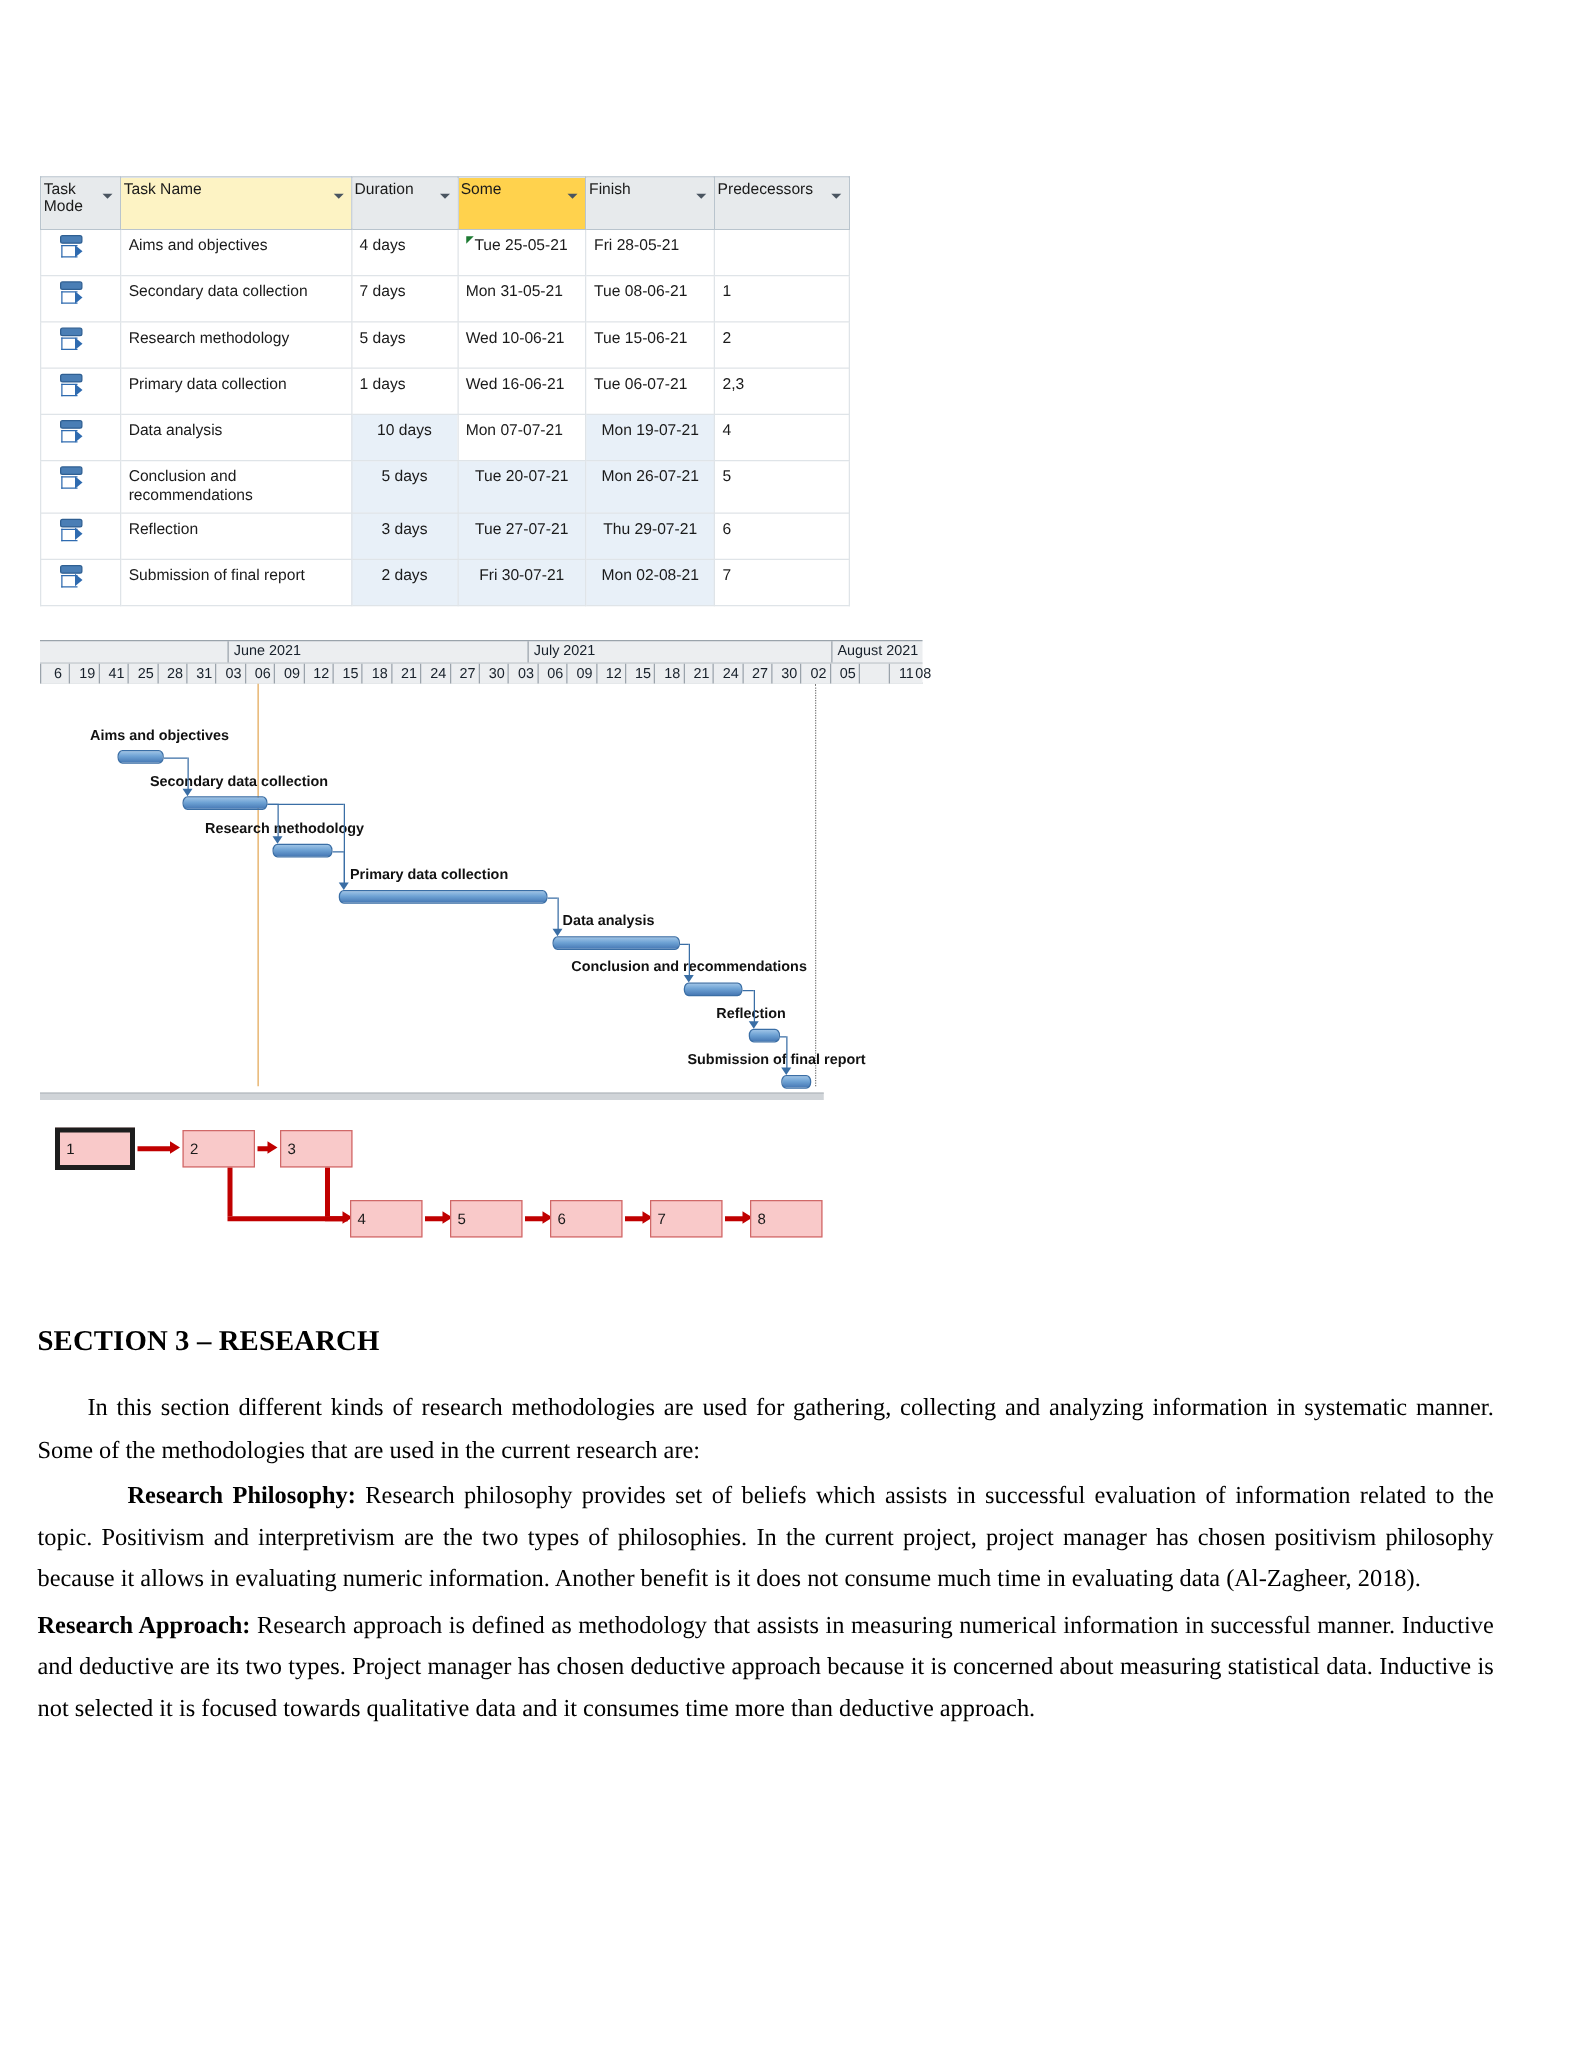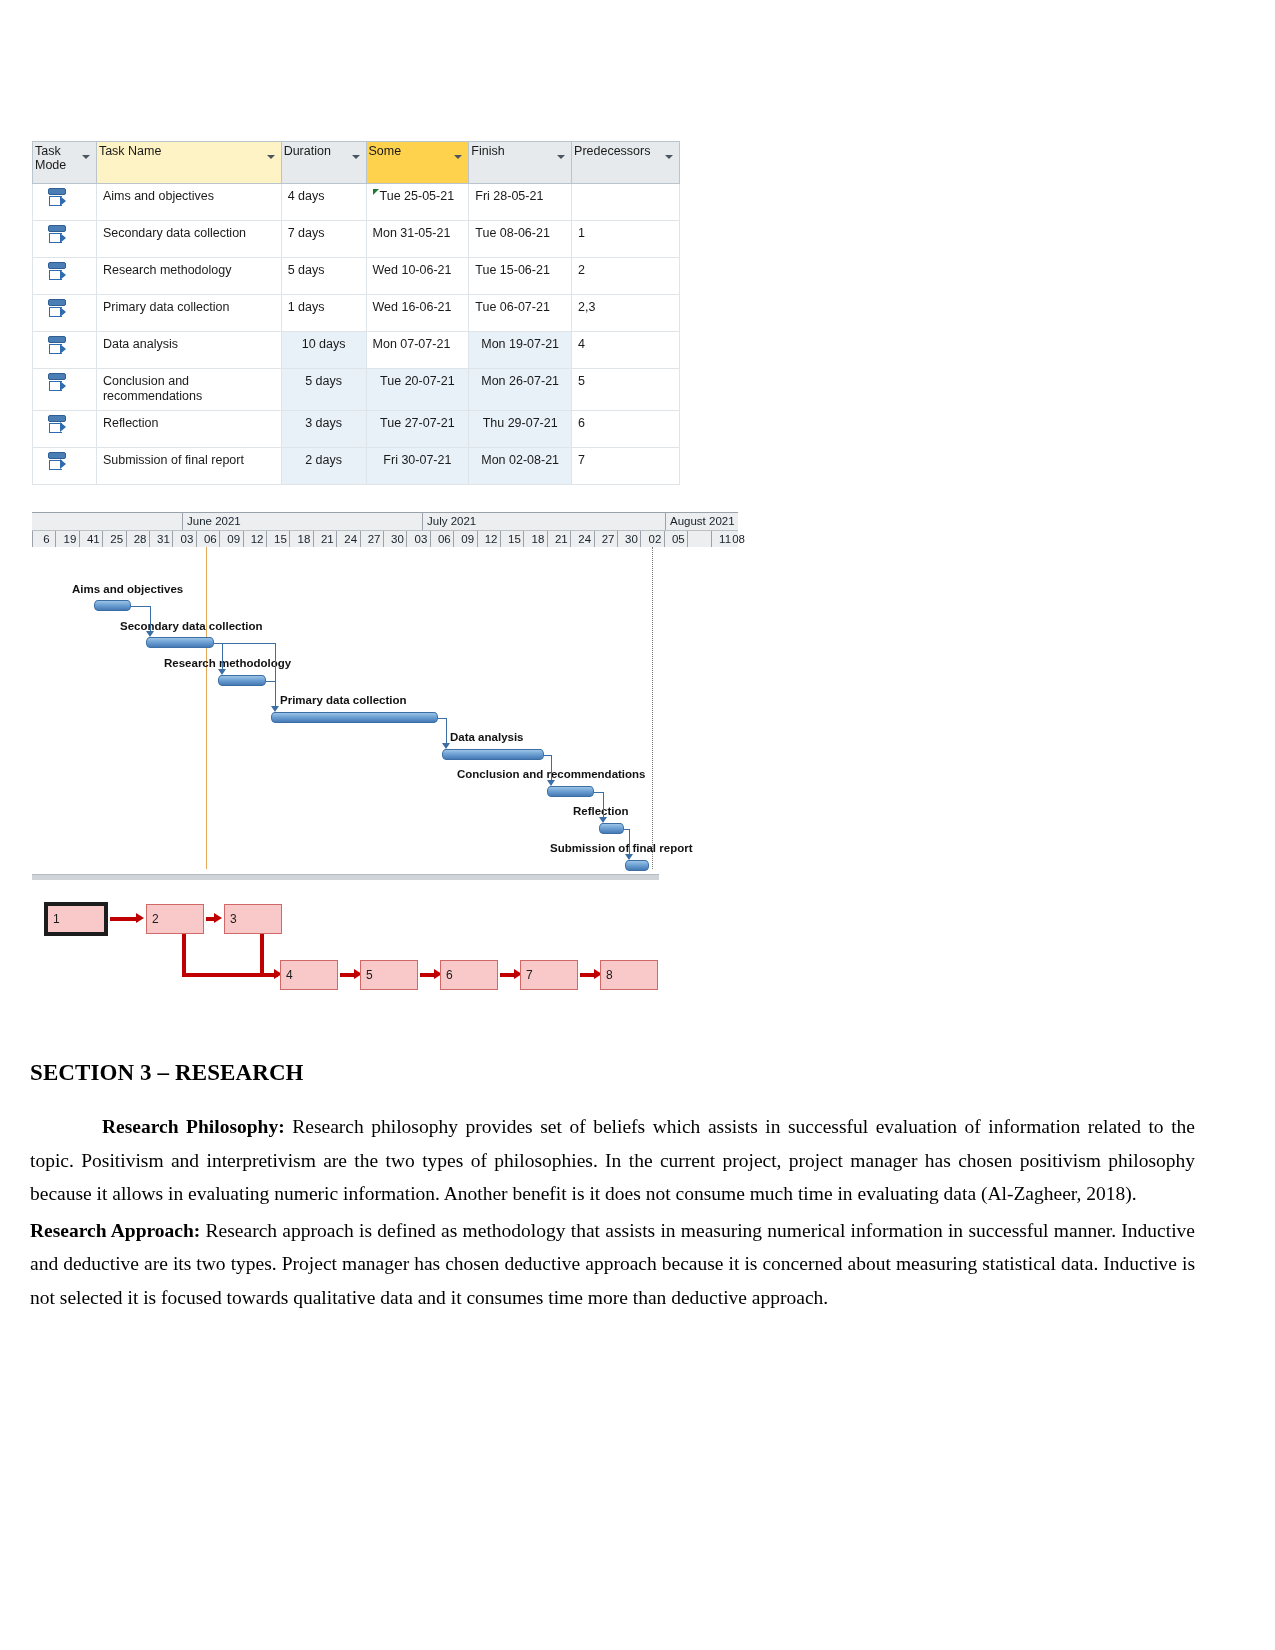--- a/index.html
+++ b/index.html
@@ -430,19 +430,20 @@
       <div class="nnode" style="left: 248px; top: 70px;"><span>4</span></div>
       <div class="nnode" style="left: 328px; top: 70px;"><span>5</span></div>
       <div class="nnode" style="left: 408px; top: 70px;"><span>6</span></div>
       <div class="nnode" style="left: 488px; top: 70px;"><span>7</span></div>
       <div class="nnode" style="left: 568px; top: 70px;"><span>8</span></div>
     </div>
 </div>
 
 <div id="doc">
   <h2>SECTION 3 – RESEARCH</h2>
+  <p class="indent">In this section different kinds of research methodologies are used for gathering, collecting and analyzing information in systematic manner. Some of the methodologies that are used in the current research are:</p>
   <p class="indent2">
     <b>Research Philosophy:</b><span> Research philosophy provides set of beliefs which assists in successful evaluation of information related to the topic. Positivism and interpretivism are the two types of philosophies. In the current project, project manager has chosen positivism philosophy because it allows in evaluating numeric information. Another benefit is it does not consume much time in evaluating data (Al-Zagheer, 2018).</span>
   </p>
   <p>
     <b>Research Approach:</b><span> Research approach is defined as methodology that assists in measuring numerical information in successful manner. Inductive and deductive are its two types. Project manager has chosen deductive approach because it is concerned about measuring statistical data. Inductive is not selected it is focused towards qualitative data and it consumes time more than deductive approach.</span>
   </p>
 </div>
 
 </body></html>

